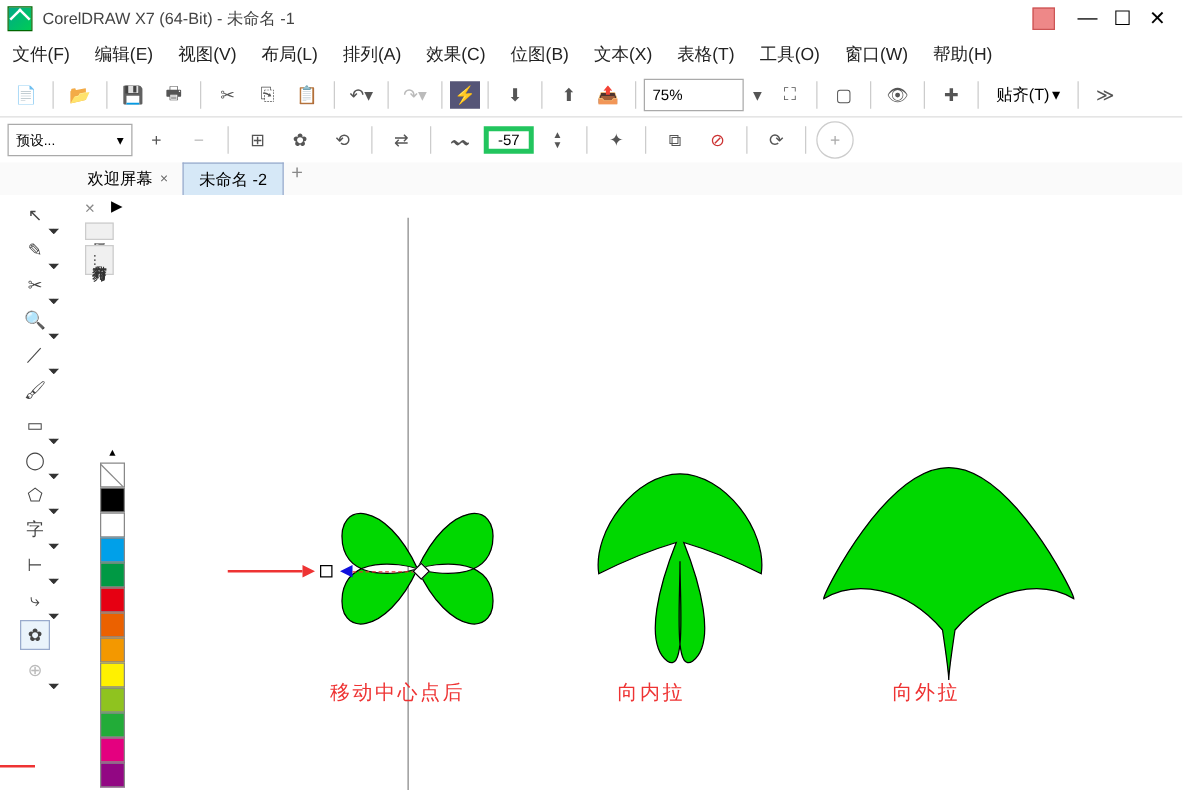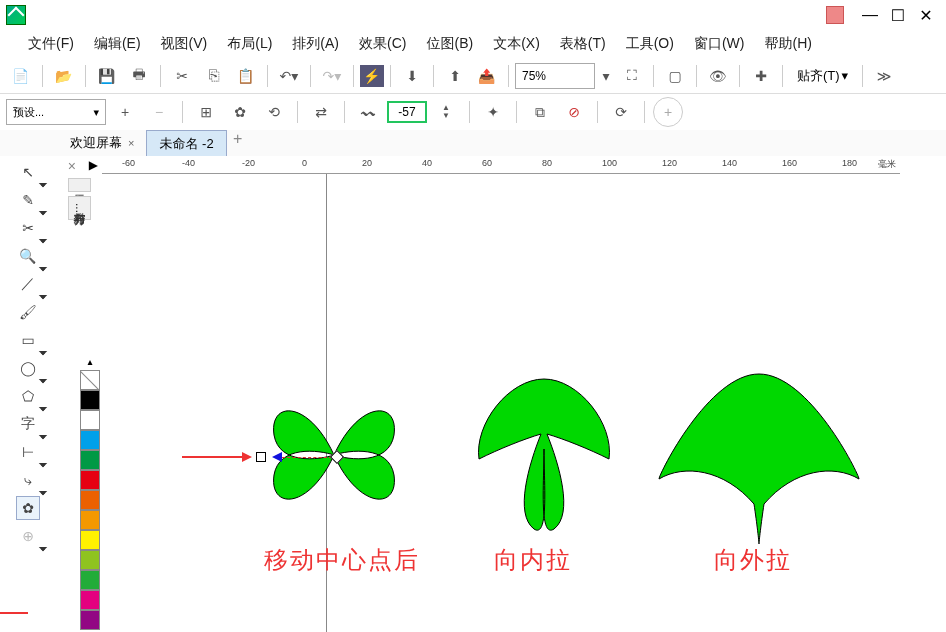--- a/index.html
+++ b/index.html
@@ -6,33 +6,33 @@
 body { width: 946px; height: 632px; background: #fff; overflow: hidden; position: relative; }
 
 .titlebar { height: 30px; display: flex; align-items: center; padding: 0 6px; background: #fff; }
 .titlebar .app-icon { width: 20px; height: 20px; background: linear-gradient(135deg,#0a8,#0c5); border: 1px solid #060; margin-right: 8px; position: relative; }
 .titlebar .app-icon::after { content: ""; position: absolute; width: 10px; height: 10px; border-top: 2px solid #fff; border-left: 2px solid #fff; top: 3px; left: 3px; transform: rotate(45deg); }
 .titlebar .title-text { font-size: 13px; color: #444; }
 .titlebar .spacer { flex: 1; }
 .titlebar .user-badge { width: 18px; height: 18px; background: #e88; border: 1px solid #c55; margin-right: 12px; }
 .titlebar .win-btn { width: 28px; height: 22px; display: flex; align-items: center; justify-content: center; font-size: 16px; }
 
-.menubar { height: 28px; display: flex; align-items: center; padding: 0 20px; gap: 4px; }
+.menubar { height: 28px; display: flex; align-items: center; padding: 0 2px; gap: 4px; }
 .menubar .menu-item { padding: 3px 8px; font-size: 14px; color: #222; white-space: nowrap; }
 
 .toolbar { height: 36px; display: flex; align-items: center; padding: 0 6px; gap: 2px; border-bottom: 1px solid #ddd; }
 .tb-btn { width: 30px; height: 30px; display: flex; align-items: center; justify-content: center; color: #555; font-size: 14px; position: relative; }
 .tb-sep { width: 1px; height: 22px; background: #ccc; margin: 0 4px; }
 .zoom-box { width: 80px; height: 24px; border: 1px solid #aaa; display: flex; align-items: center; padding: 12px 6px; font-size: 12px; }
 .zoom-dd { width: 18px; text-align: center; }
 .snap-btn { padding: 0 8px; font-size: 13px; display: flex; align-items: center; gap: 2px; }
 
 .toolbar2 { height: 36px; display: flex; align-items: center; padding: 0 6px; gap: 4px; }
 .preset-dd { width: 100px; height: 26px; border: 1px solid #aaa; display: flex; align-items: center; padding: 0 6px; font-size: 11px; justify-content: space-between; }
-.num-input { width: 40px; height: 22px; border: 2px solid #22c55e; text-align: center; font-size: 12px; }
+.num-input { width: 40px; height: 22px; border: 4px solid #22c55e; text-align: center; font-size: 12px; }
 
 .tabs { height: 26px; display: flex; padding-left: 58px; background: #fafafa; }
 .tab { padding: 4px 12px; font-size: 13px; display: flex; align-items: center; gap: 6px; }
 .tab.active { background: #d6e8f7; border: 1px solid #9ac; border-bottom: none; }
 .tab .close { font-size: 11px; color: #666; }
 .tab-add { width: 22px; text-align: center; color: #888; font-size: 16px; }
 
 .workspace { position: absolute; top: 156px; left: 0; right: 0; bottom: 0; display: flex; }
 .left-tools { width: 56px; background: #fff; display: flex; flex-direction: column; align-items: center; padding-top: 4px; gap: 4px; }
 .lt-btn { width: 24px; height: 24px; display: flex; align-items: center; justify-content: center; font-size: 14px; color: #444; position: relative; }
@@ -40,21 +40,21 @@
 .lt-btn.sel { border: 1px solid #9ac; background: #eaf3fb; }
 
 .ruler-h { position: absolute; top: 0; left: 56px; right: 46px; height: 18px; background: #fff; border-bottom: 1px solid #999; font-size: 9px; color: #444; overflow: hidden; }
 .ruler-h .tick { position: absolute; top: 2px; }
 .ruler-v { position: absolute; top: 18px; left: 56px; width: 18px; bottom: 0; background: #fff; border-right: 1px solid #999; font-size: 9px; color: #444; }
 .ruler-v .tick { position: absolute; left: 1px; writing-mode: vertical-rl; transform: rotate(180deg); }
 .ruler-corner { position: absolute; top: 0; left: 56px; width: 18px; height: 18px; background: #fff; border-right: 1px solid #999; border-bottom: 1px solid #999; display:flex; align-items:center; justify-content:center; font-size:10px; }
 
 .canvas { position: absolute; top: 18px; left: 74px; right: 46px; bottom: 0; background: #fff; overflow: hidden; }
 .page-edge { position: absolute; top: 0; left: 252px; width: 1px; height: 100%; background: #888; }
-.shape-label { position: absolute; font-size: 24px; color: #e33; font-family: SimSun, serif; letter-spacing: 2px; }
+.shape-label { position: absolute; font-size: 16px; color: #e33; font-family: SimSun, serif; letter-spacing: 2px; }
 .red-arrow { position: absolute; }
 
 .right-strip { width: 46px; background: #fff; display: flex; flex-direction: column; align-items: center; position: relative; }
 .right-tabs { writing-mode: vertical-rl; font-size: 12px; color: #333; padding: 6px 2px; background: #f0f0f0; border: 1px solid #ccc; margin-top: 4px; }
 .palette { position: absolute; top: 200px; right: 2px; width: 20px; display: flex; flex-direction: column; }
 .sw { width: 20px; height: 20px; border: 1px solid #888; }
 .sw.none { background: #fff; position: relative; }
 .sw.none::after { content: ""; position: absolute; width: 140%; height: 1px; background: #888; top: 50%; left: -20%; transform: rotate(45deg); }
 .pal-up { width: 20px; height: 14px; text-align: center; font-size: 10px; }
 .close-x { position: absolute; top: 2px; right: 26px; font-size: 14px; color: #888; }
@@ -65,20 +65,21 @@
 .handle-box { position: absolute; width: 10px; height: 10px; border: 1px solid #000; background: #fff; }
 .handle-diamond { position: absolute; width: 10px; height: 10px; border: 1px solid #000; background: #fff; transform: rotate(45deg); }
 .blue-tri { position: absolute; width: 0; height: 0; border-top: 5px solid transparent; border-bottom: 5px solid transparent; border-right: 10px solid #11d; }
 .dashed-line { position: absolute; border-top: 1px dashed #d33; }
 </style>
 </head>
 <body>
 
 <div class="titlebar">
   <div class="app-icon"></div>
+  <div class="title-text">CorelDRAW X7 (64-Bit) - 未命名 -1</div>
   <div class="spacer"></div>
   <div class="user-badge"></div>
   <div class="win-btn">—</div>
   <div class="win-btn">☐</div>
   <div class="win-btn">✕</div>
 </div>
 
 <div class="menubar">
   <div class="menu-item">文件(F)</div>
   <div class="menu-item">编辑(E)</div>
@@ -186,37 +187,20 @@
     <div class="lt-btn with-fly">◯</div>
     <div class="lt-btn with-fly">⬠</div>
     <div class="lt-btn with-fly">字</div>
     <div class="lt-btn with-fly">⊢</div>
     <div class="lt-btn with-fly">⤷</div>
     <div class="lt-btn sel">✿</div>
     <div class="lt-btn with-fly" style="color:#bbb">⊕</div>
   </div>
 
   <div class="ruler-corner">↘</div>
-  <div class="ruler-h" id="ruler-h">
-      <span class="tick" style="left: 6px;">-80</span>
-      <span class="tick" style="left: 66px;">-60</span>
-      <span class="tick" style="left: 126px;">-40</span>
-      <span class="tick" style="left: 186px;">-20</span>
-      <span class="tick" style="left: 246px;">0</span>
-      <span class="tick" style="left: 306px;">20</span>
-      <span class="tick" style="left: 366px;">40</span>
-      <span class="tick" style="left: 426px;">60</span>
-      <span class="tick" style="left: 486px;">80</span>
-      <span class="tick" style="left: 546px;">100</span>
-      <span class="tick" style="left: 606px;">120</span>
-      <span class="tick" style="left: 666px;">140</span>
-      <span class="tick" style="left: 726px;">160</span>
-      <span class="tick" style="left: 786px;">180</span>
-      <span class="tick" style="right: 4px; left: auto;">毫米</span>
-    </div>
   <div class="ruler-v" id="ruler-v">
       <span class="tick" style="top: 10px;">240</span>
       <span class="tick" style="top: 70px;">220</span>
       <span class="tick" style="top: 130px;">200</span>
       <span class="tick" style="top: 190px;">180</span>
       <span class="tick" style="top: 250px;">160</span>
       <span class="tick" style="top: 310px;">140</span>
       <span class="tick" style="top: 370px;">120</span>
       <span class="tick" style="top: 430px;">100</span>
     </div>

